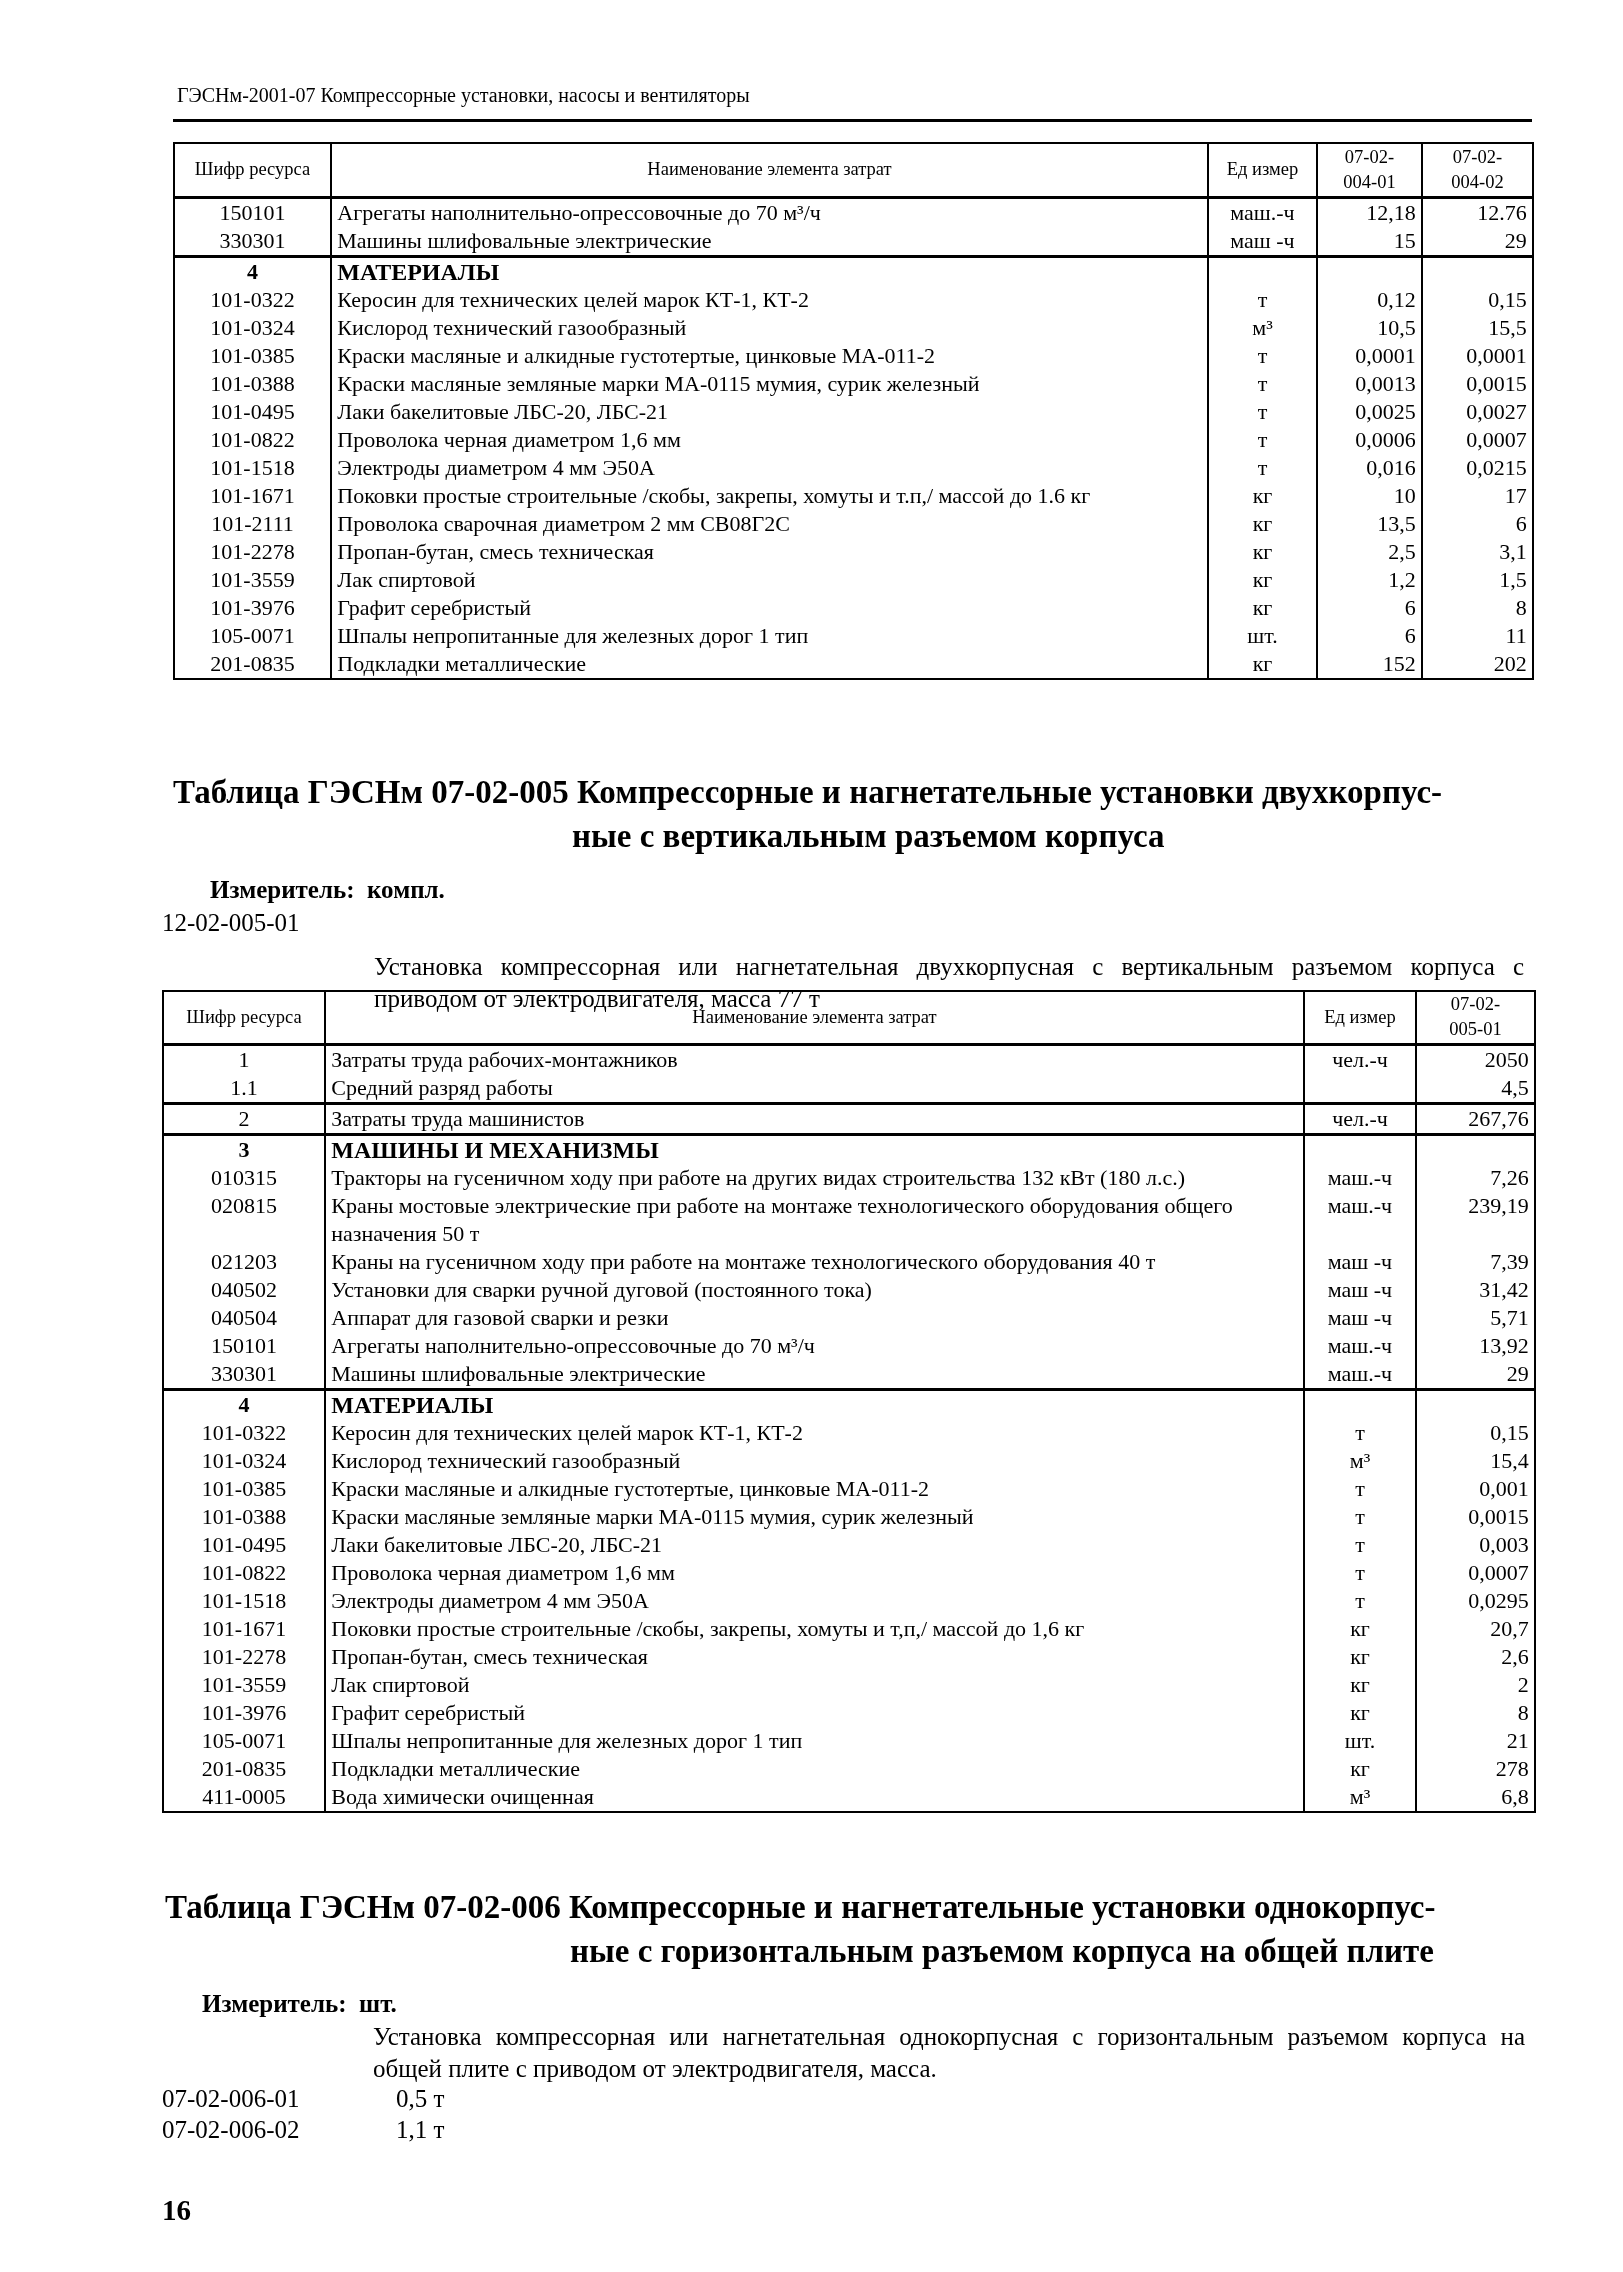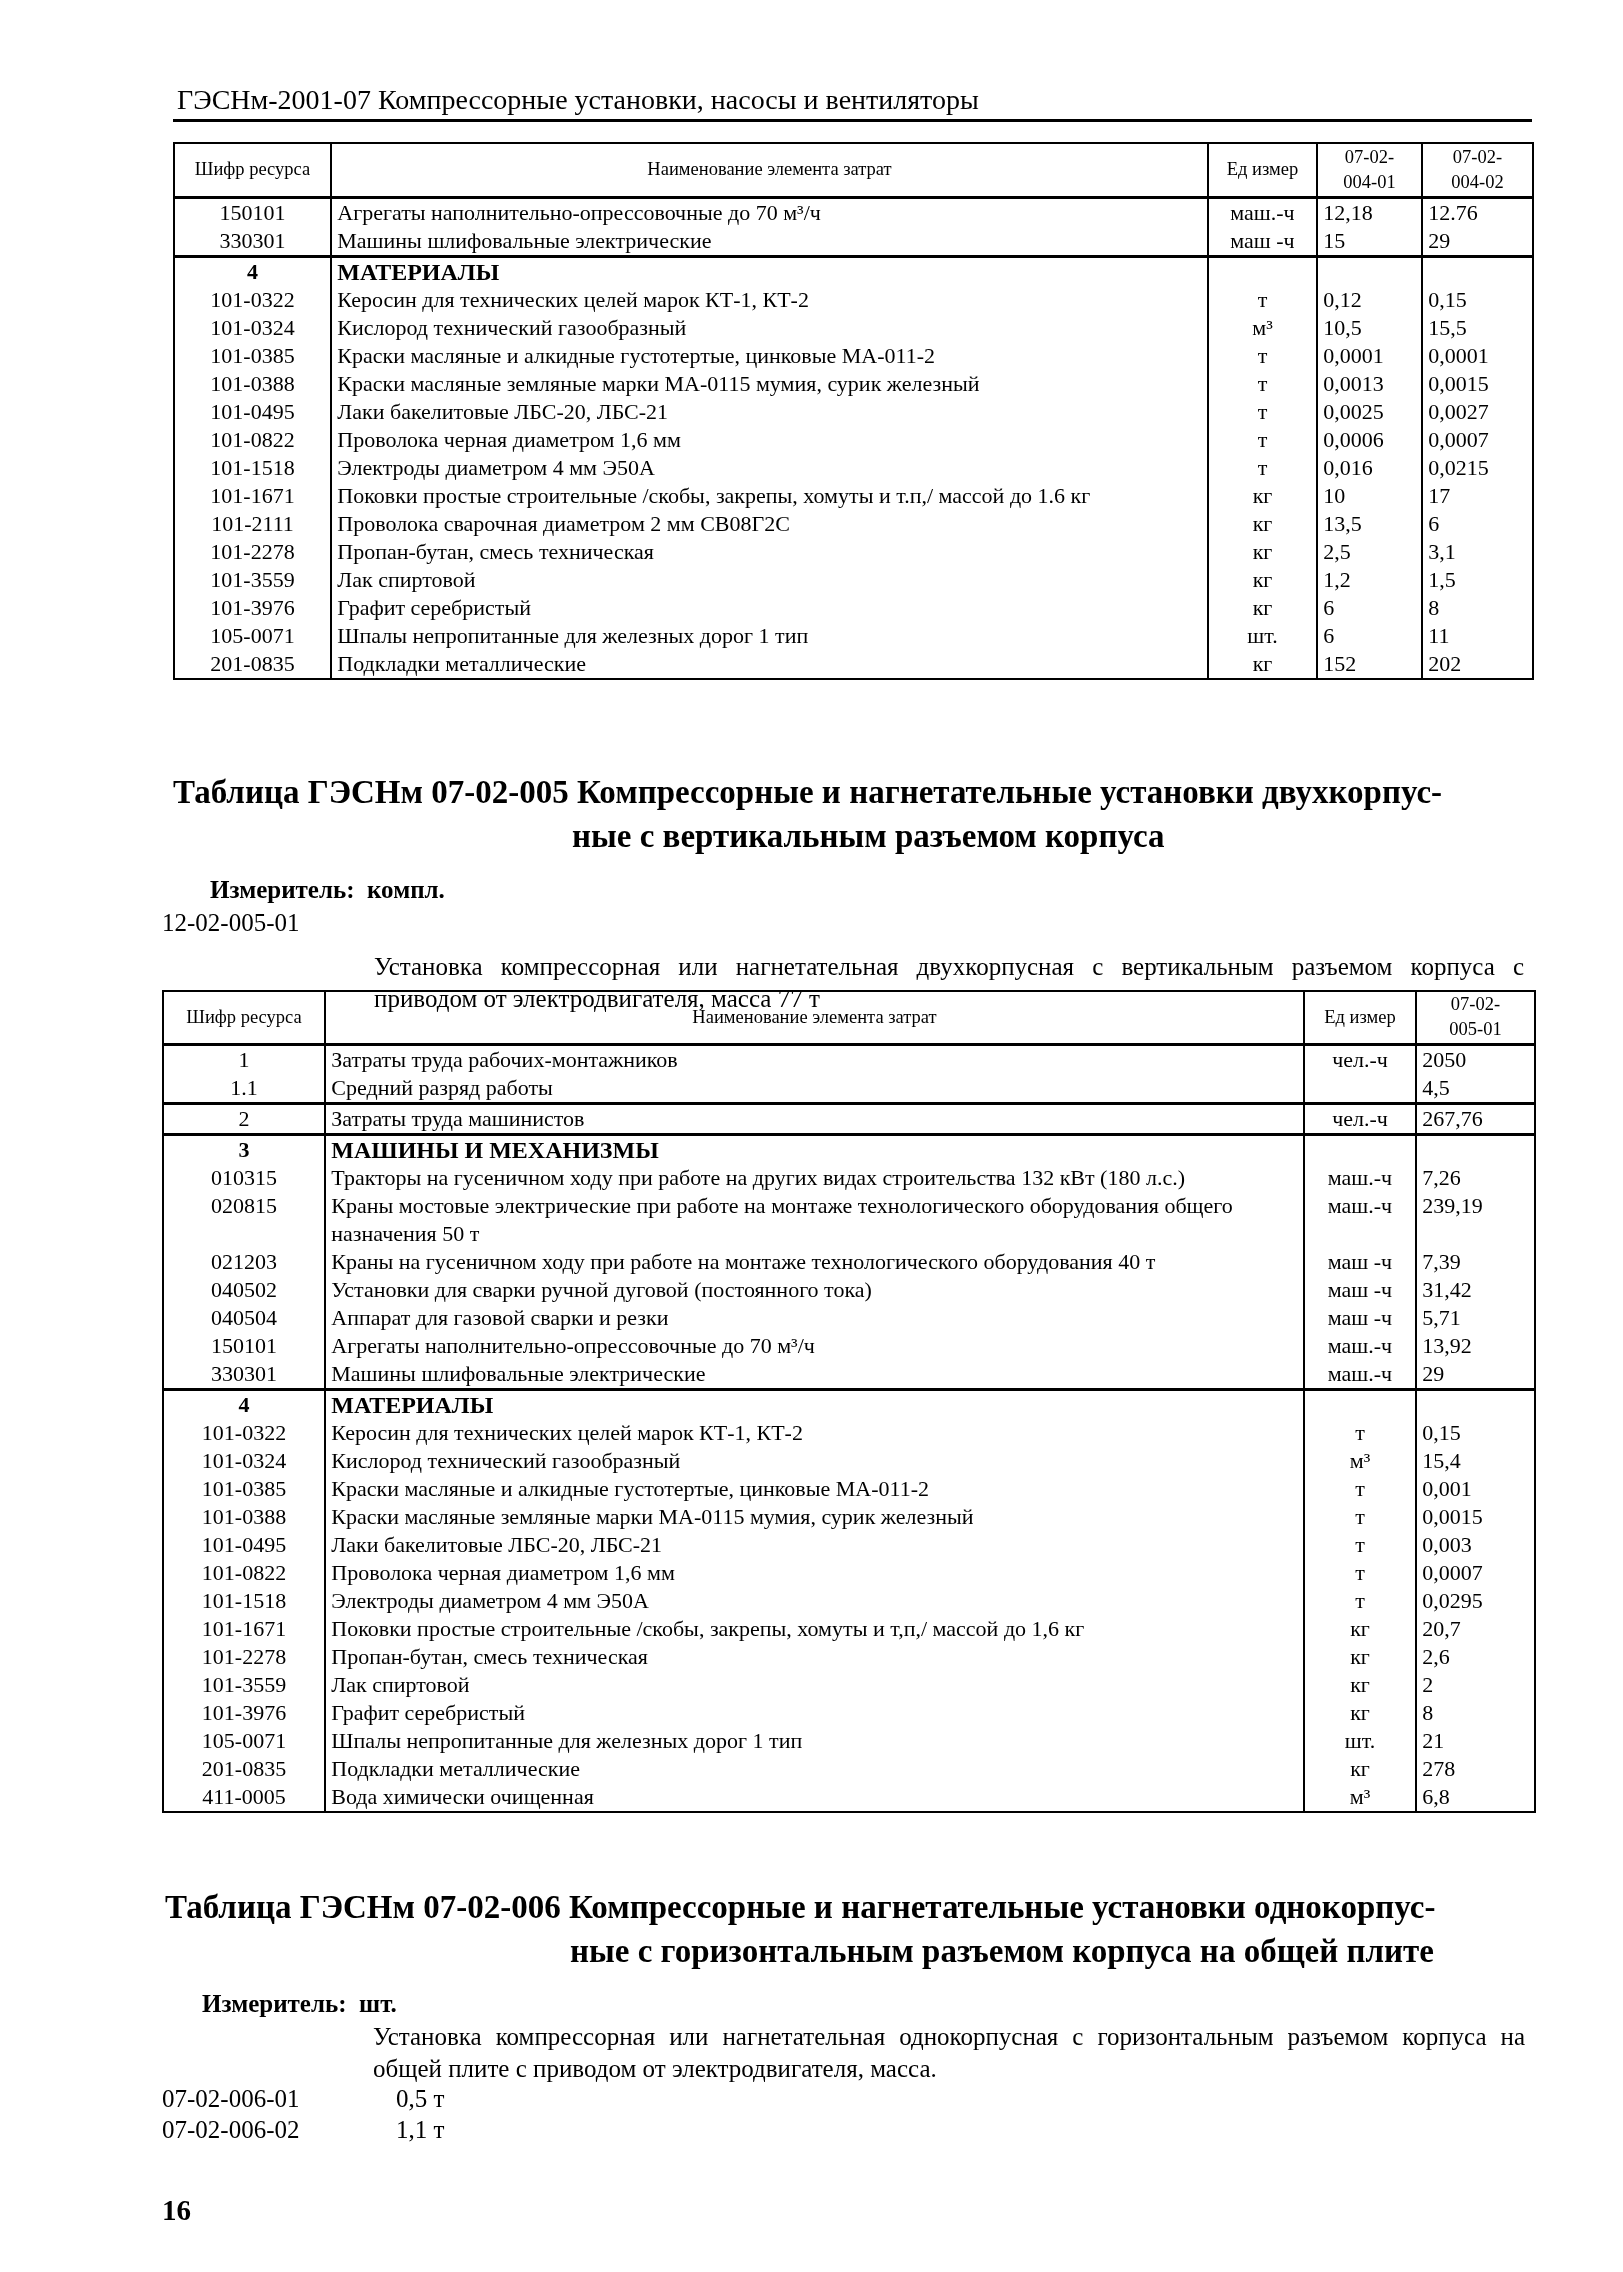--- a/index.html
+++ b/index.html
@@ -1,29 +1,29 @@
 <!DOCTYPE html>
 <html style="font-size:10.5px"><head>
 <meta charset="utf-8">
 <style>
   html, body { margin:0; padding:0; background:#ffffff; }
   body { width:1623px; height:2273px; position:relative; overflow:hidden;
          font-family:"Liberation Serif", "DejaVu Serif", serif; color:#000; }
   .abs { position:absolute; }
-  .running-head { left:177px; top:84px; font-size:28px; white-space:nowrap; }
+  .running-head { left:177px; top:84px; font-size:20px; white-space:nowrap; }
   .head-rule { left:173px; top:119px; width:1359px; height:2.6px; background:#000; }
 
   table.res { position:absolute; border-collapse:collapse; table-layout:fixed;
               font-size:22px; line-height:28px; border:2.6px solid #000; }
   table.res th { font-weight:normal; font-size:18.5px; line-height:25px;
                  border:2px solid #000; border-bottom:3.3px solid #000; text-align:center; vertical-align:middle; padding:0 2.6px; }
   table.res td { border-left:2px solid #000; border-right:2px solid #000; padding:0 5.3px; vertical-align:top; }
   table.res td.code { text-align:center; }
   table.res td.unit { text-align:center; }
-  table.res td.val  { text-align:left; }
+  table.res td.val  { text-align:right; }
   table.res tr.group-start td { border-top:3.3px solid #000; }
   table.res tr.section td { font-weight:bold; }
   table.res tr.section td.name { font-size:24px; }
 
   .tbl-title { font-weight:bold; font-size:33px; line-height:42px; white-space:nowrap; }
   .measure { font-size:25px; font-weight:bold; white-space:nowrap; }
   .body-text { font-size:25px; line-height:32px; }
   .page-num { font-weight:bold; font-size:29px; }
 </style>
 </head>

